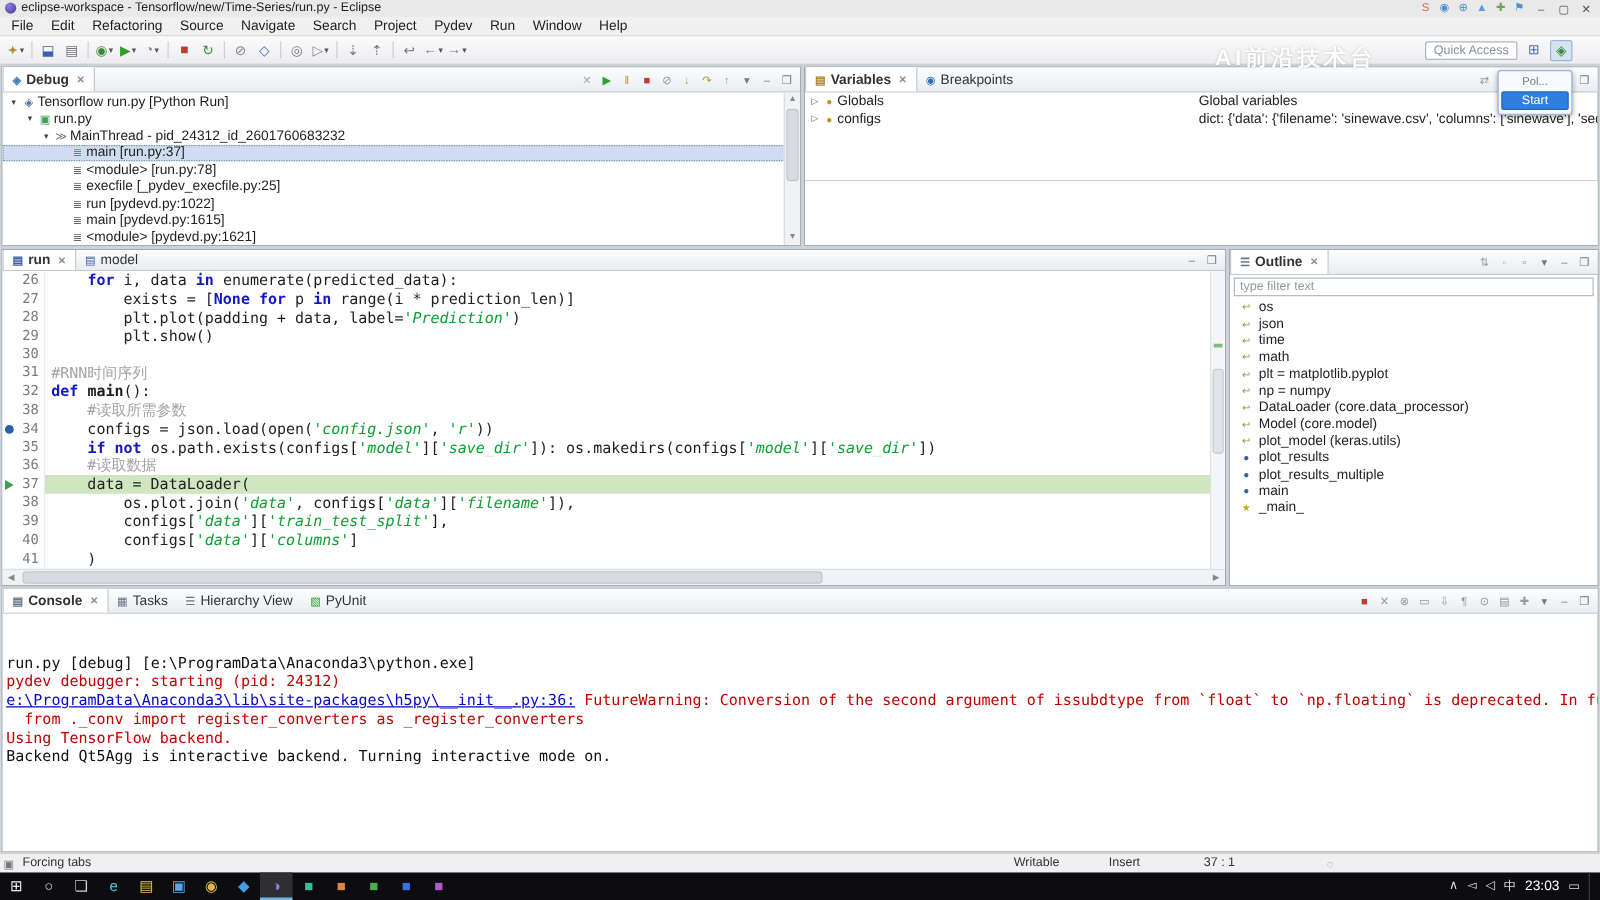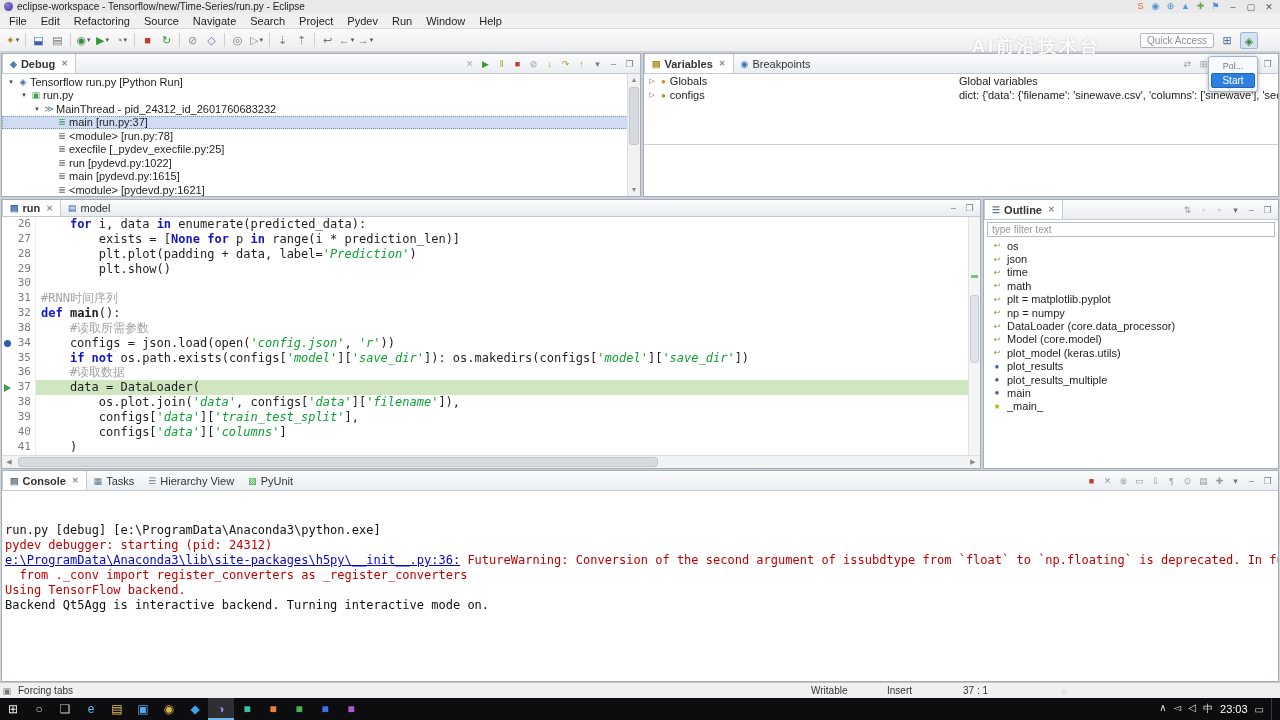--- a/index.html
+++ b/index.html
@@ -113,21 +113,21 @@
 
   
   .taskbar{height:22px;flex:none;display:flex;align-items:center;background:#0d0d10;color:#e8e8e8}
   .tb-app{width:26px;height:22px;display:flex;align-items:center;justify-content:center;font-size:12px;flex:none}
   .tb-app.active{background:#2f2f33;box-shadow:inset 0 -2px 0 #6fb7e8}
   .tb-tray{margin-left:auto;display:flex;align-items:center;gap:7px;padding-right:4px;font-size:10px;color:#ddd}
   .tb-time{font-size:11px;color:#fff}
   .show-desktop{width:5px;height:22px;border-left:1px solid #3a3a3e}
 
   
-  .rec-widget{position:absolute;right:22px;top:56px;width:50px;z-index:60;background:#f7faff;border:1px solid #9db6d8;border-radius:3px;padding:2px 2px 3px;text-align:center;box-shadow:0 1px 4px rgba(0,0,0,.3)}
+  .rec-widget{position:absolute;right:22px;top:56px;width:60px;z-index:60;background:#f7faff;border:1px solid #9db6d8;border-radius:3px;padding:2px 2px 3px;text-align:center;box-shadow:0 1px 4px rgba(0,0,0,.3)}
   .rec-label{font-size:9px;color:#777}
   .rec-btn{display:block;background:#2f7fe0;color:#fff;border-radius:2px;font-size:10px;padding:1px 0;margin-top:2px;border:1px solid #2565b4}
 </style>
 </head>
 <body>
 
 <div class="screen">
 
   <div class="titlebar">
     <span class="ecl-logo"></span>

